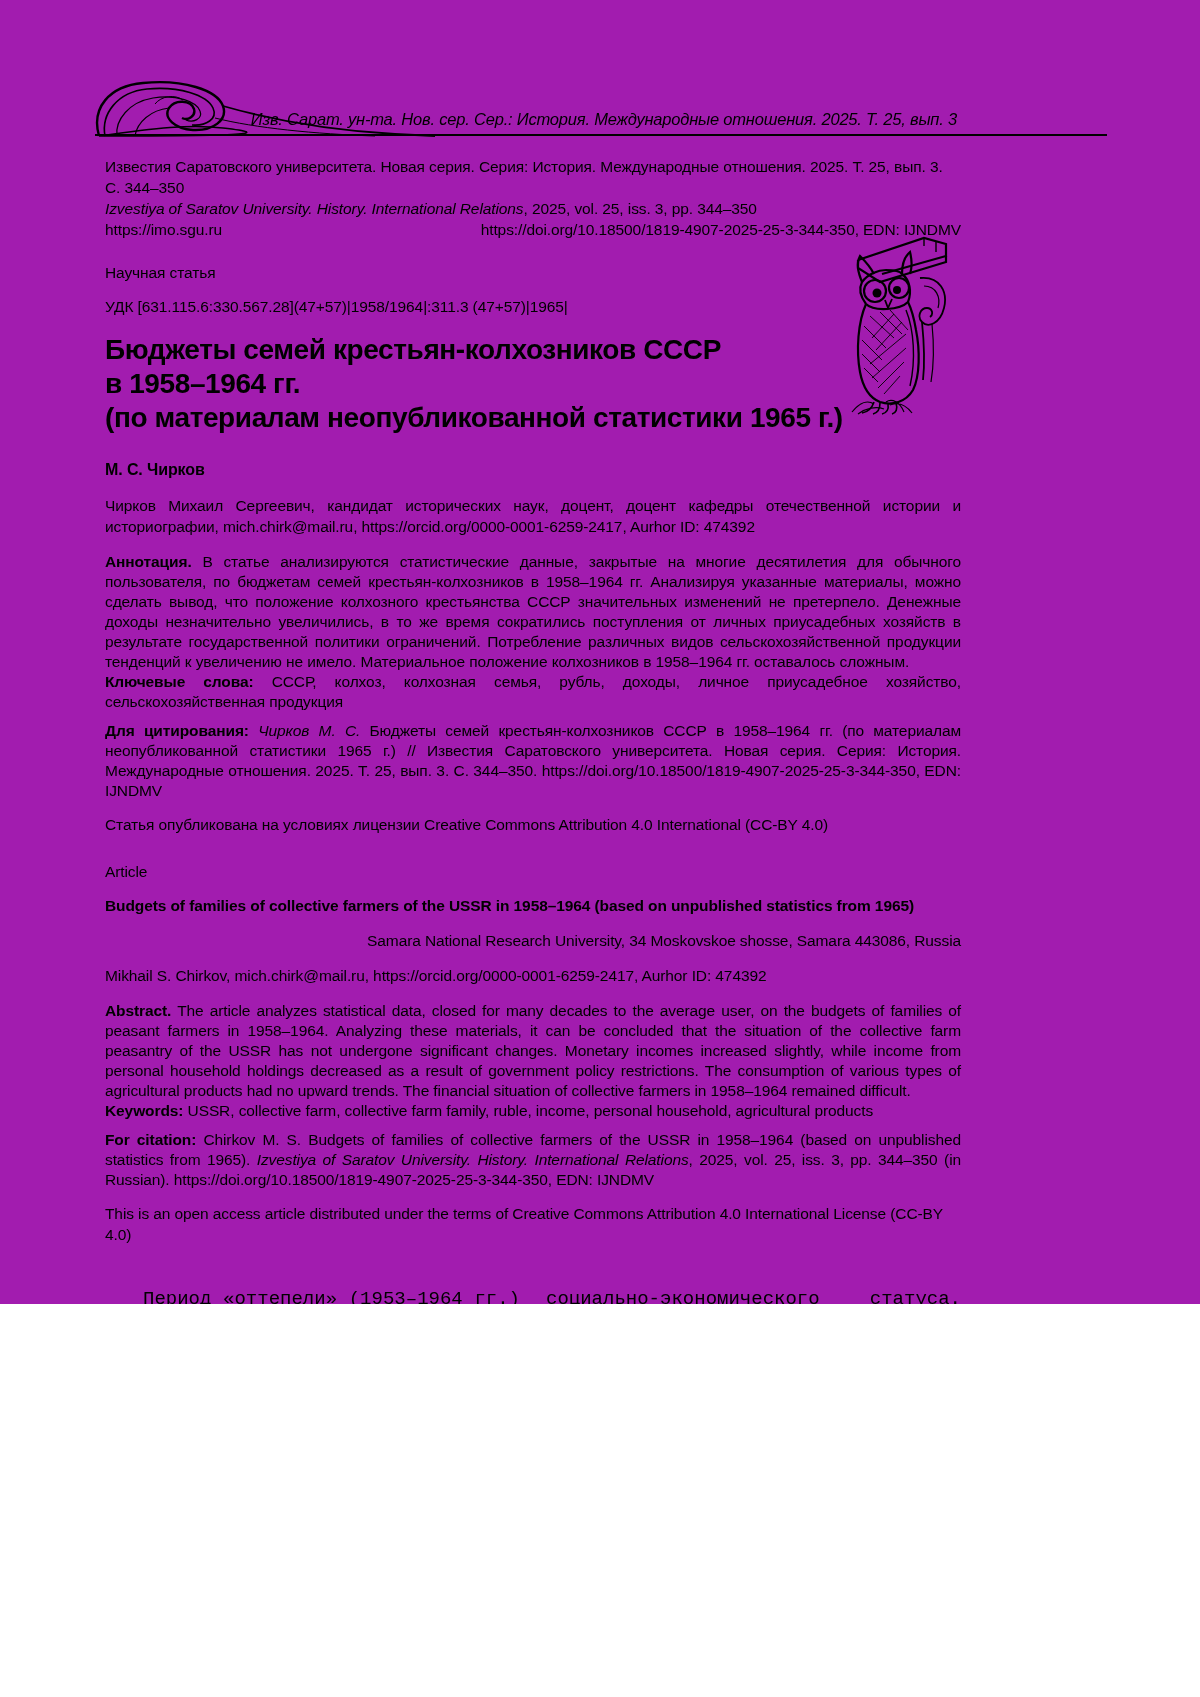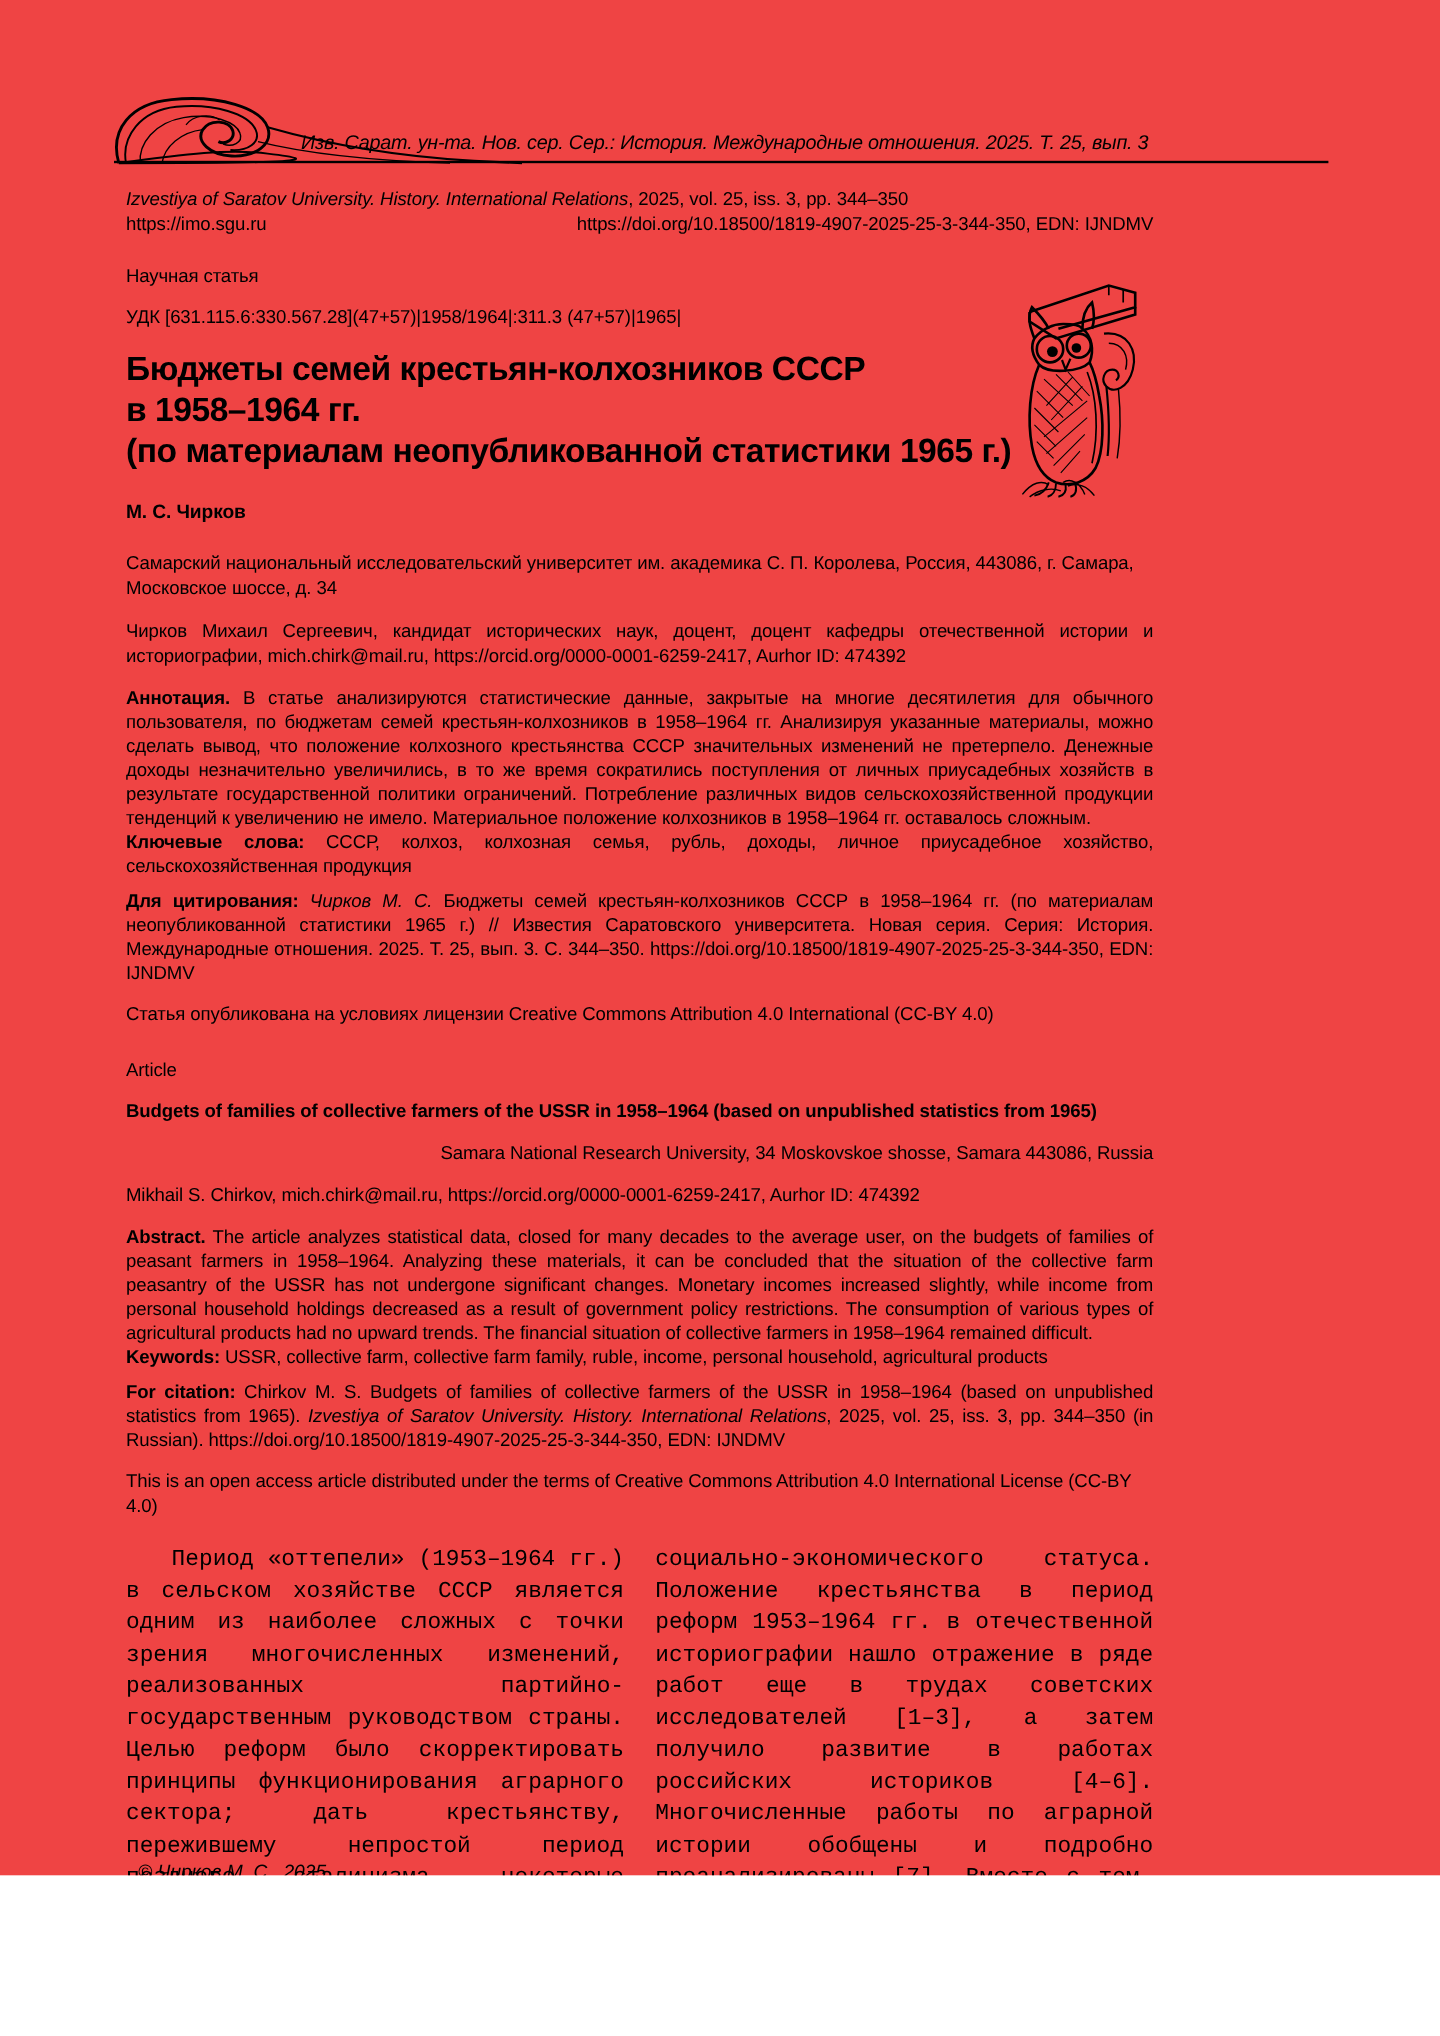--- a/index.html
+++ b/index.html
@@ -1,19 +1,19 @@
 <!DOCTYPE html>
 <html lang="ru"><head>
 <meta charset="utf-8">
 <style>
   html,body{margin:0;padding:0;background:#ffffff;}
   .page{
     position:relative;
-    width:1200px;height:1563px;
-    background:#ef4444;color:#000;
+    width:1200px;height:1304px;
+    background:#a21caf;color:#000;
     font-family:"Liberation Sans", sans-serif;
     overflow:hidden;
   }
   
   .header{
     position:absolute;left:95px;top:74px;width:1012px;height:60px;
     border-bottom:2px solid #000;
   }
   .header-ornament{position:absolute;left:0;bottom:-8px;}
   .running-title{
@@ -112,40 +112,40 @@
     <path d="M78,80 C86,100 88,130 82,156" stroke-width="1.4"></path>
 
     <path d="M42,86 L66,108 M52,82 L74,104 M62,80 L80,100 M36,96 L58,118 M34,110 L54,130 M34,124 L52,142 M36,138 L50,152 M66,84 L44,108 M74,92 L48,120 M78,104 L42,134 M78,118 L44,148 M76,132 L50,158 M72,146 L56,164" stroke-width="0.9"></path>
 
     <path d="M46,172 C44,178 40,182 34,183 M52,173 C52,179 49,183 45,184 M60,174 C61,180 58,183 54,184 M68,173 C70,179 68,183 64,184" stroke-width="1.6"></path>
     <path d="M24,182 C32,172 40,170 46,174 M76,182 C72,172 64,168 58,172 M30,184 C38,178 48,176 56,179 M84,183 C78,175 70,172 62,175" stroke-width="1.2"></path>
   </svg>
 
   <div class="front">
 
+    <div>Известия Саратовского университета. Новая серия. Серия: История. Международные отношения. 2025. Т. 25, вып. 3. С. 344–350</div>
 
     <div>
       <i class="jrn">Izvestiya of Saratov University. History. International Relations</i><span>, 2025, vol. 25, iss. 3, pp. 344–350</span>
     </div>
 
     <div class="meta-links">
       <span>https://imo.sgu.ru</span>
       <span>https://doi.org/10.18500/1819-4907-2025-25-3-344-350, EDN: IJNDMV</span>
     </div>
 
     <div class="art-type">Научная статья</div>
     <div class="udc">УДК [631.115.6:330.567.28](47+57)|1958/1964|:311.3 (47+57)|1965|</div>
 
     <h1 class="title" style="margin:16px 0 0 0;">Бюджеты семей крестьян-колхозников СССР
 в 1958–1964 гг.
 (по материалам неопубликованной статистики 1965 г.)</h1>
 
     <div class="author-ru">М. С. Чирков</div>
 
-    <div class="affil">Самарский национальный исследовательский университет им. академика С. П. Королева, Россия, 443086, г. Самара, Московское шоссе, д. 34</div>
 
     <div class="bio">Чирков Михаил Сергеевич, кандидат исторических наук, доцент, доцент кафедры отечественной истории и историографии, mich.chirk@mail.ru, https://orcid.org/0000-0001-6259-2417, Aurhor ID: 474392</div>
 
     <div class="abstract">
       <b>Аннотация.</b><span> В статье анализируются статистические данные, закрытые на многие десятилетия для обычного пользователя, по бюджетам семей крестьян-колхозников в 1958–1964 гг. Анализируя указанные материалы, можно сделать вывод, что положение колхозного крестьянства СССР значительных изменений не претерпело. Денежные доходы незначительно увеличились, в то же время сократились поступления от личных приусадебных хозяйств в результате государственной политики ограничений. Потребление различных видов сельскохозяйственной продукции тенденций к увеличению не имело. Материальное положение колхозников в 1958–1964 гг. оставалось сложным.</span>
     </div>
 
     <div class="kw">
       <b>Ключевые слова:</b><span> СССР, колхоз, колхозная семья, рубль, доходы, личное приусадебное хозяйство, сельскохозяйственная продукция</span>
     </div>

